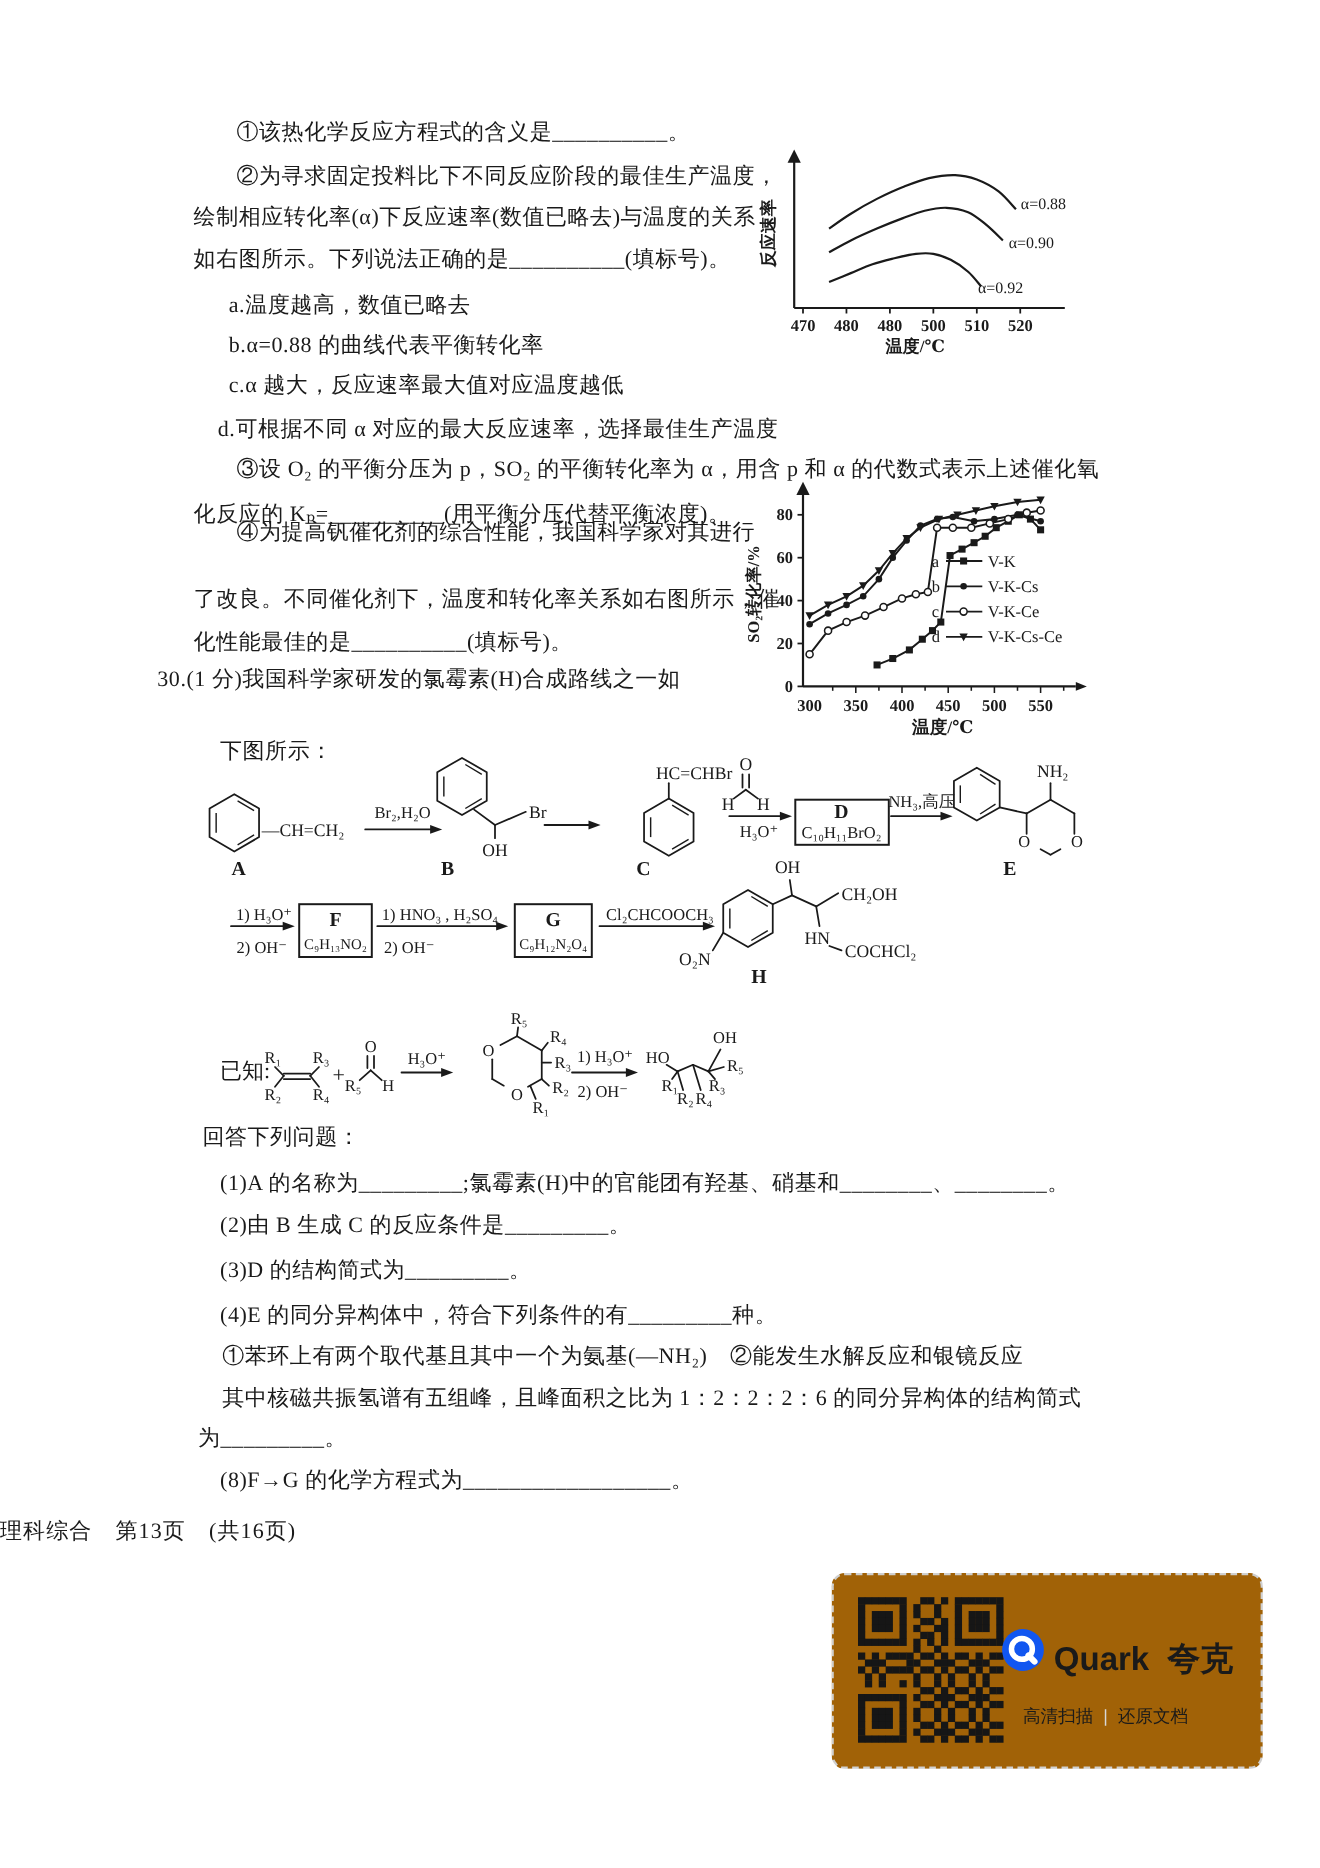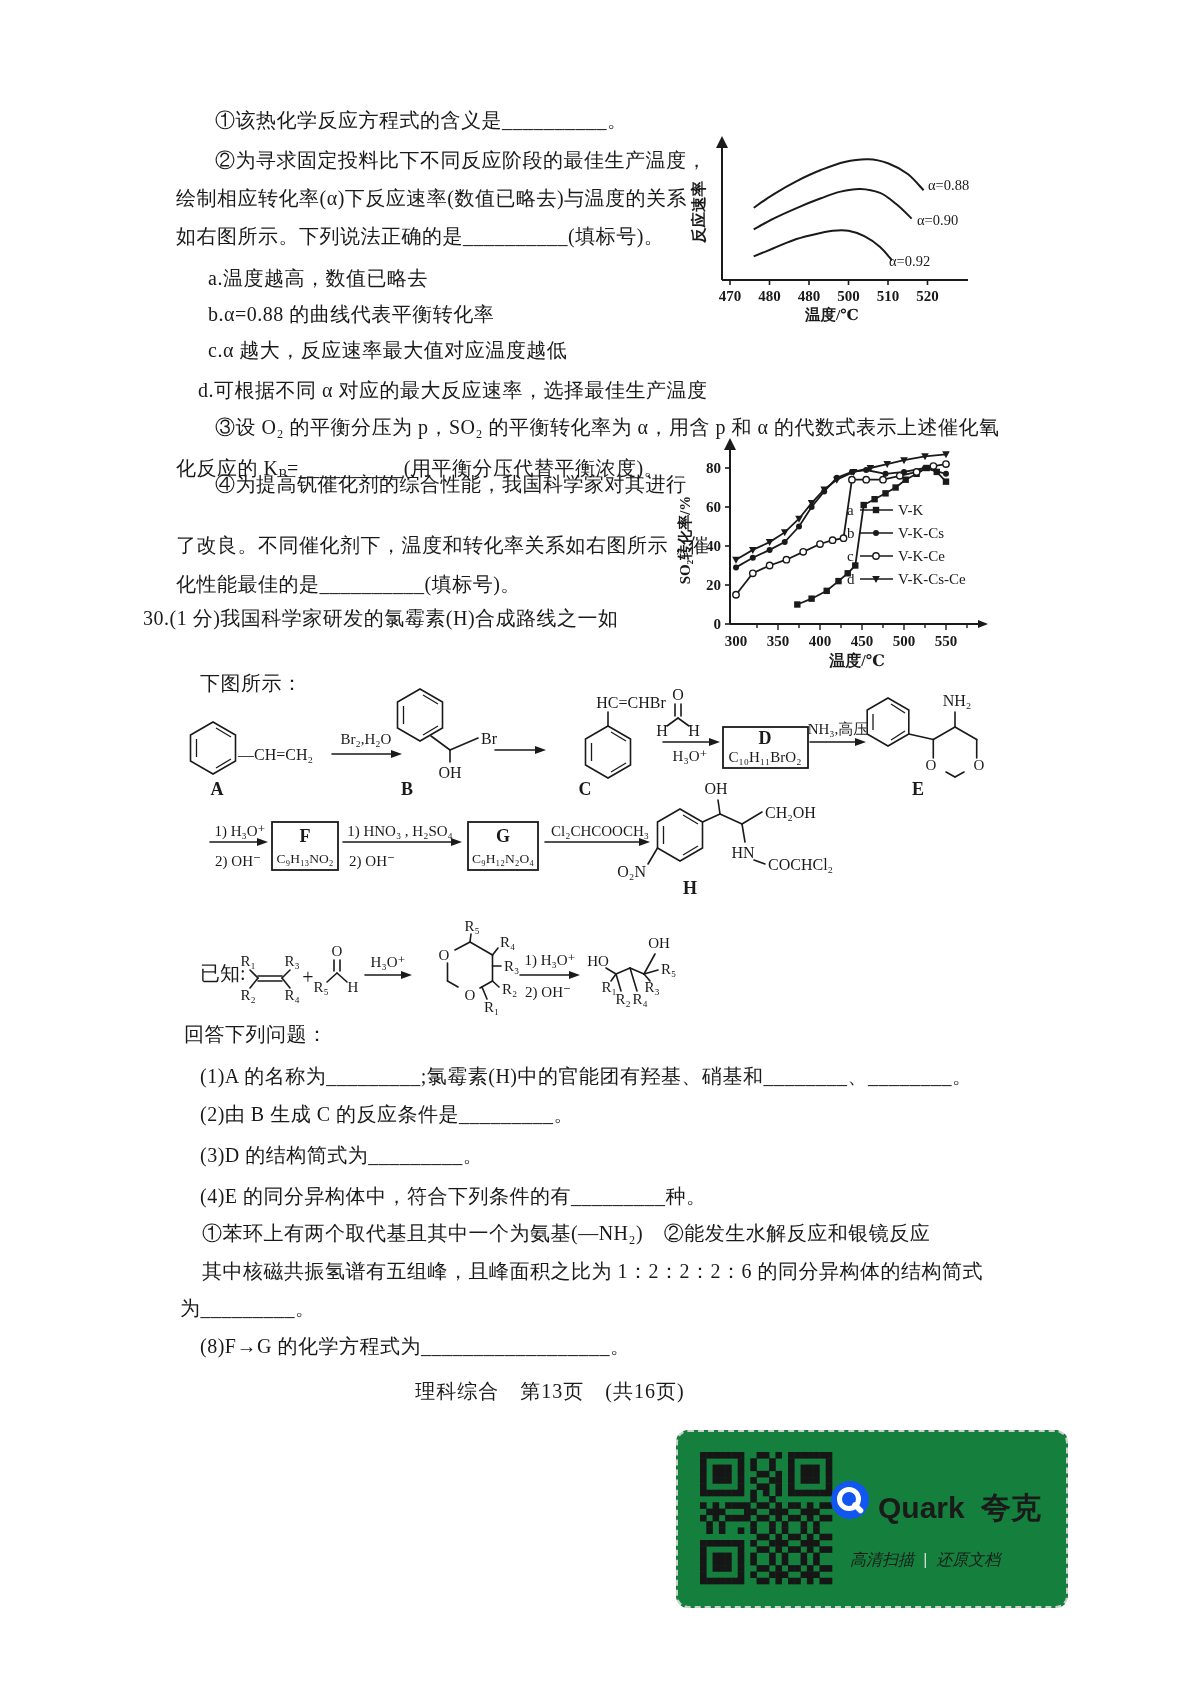--- a/index.html
+++ b/index.html
@@ -8,29 +8,29 @@
   .ln{position:absolute;white-space:pre;font-size:20px;letter-spacing:0.5px;line-height:1.2;}
   svg{position:absolute;overflow:visible;}
   svg text{font-family:"Liberation Serif","DejaVu Serif",serif;fill:#1a1a1a;}
   .bond{stroke:#1a1a1a;stroke-width:1.6;fill:none;stroke-linecap:round;}
   .thin{stroke:#1a1a1a;stroke-width:1.3;fill:none;}
   .ah{fill:#1a1a1a;stroke:none;}
   .box{fill:none;stroke:#1a1a1a;stroke-width:1.8;}
   .f15{font-size:15px;} .f14{font-size:13.5px;} .f16{font-size:16px;}
   .f18{font-size:18px;font-weight:600;} .f20{font-size:20px;}
   .anm{text-anchor:middle;} .ane{text-anchor:end;}
-  #footer{position:absolute;left:0;top:1378px;width:1100px;text-align:center;font-size:20px;letter-spacing:1px;}
-  #quark-box{position:absolute;left:676px;top:1430px;width:388px;height:174px;
-             border:2px dashed #cfcfcf;border-radius:12px;background:#15803d;}
+  #footer{position:absolute;left:0;top:1378px;width:1100px;text-align:left;font-size:20px;letter-spacing:1px;}
+  #quark-box{position:absolute;left:756px;top:1430px;width:388px;height:174px;
+             border:2px dashed #cfcfcf;border-radius:12px;background:#a16207;}
   #qr{position:absolute;left:22px;top:20px;}
   #q-logo{position:absolute;left:152px;top:48px;}
   .q-brand{position:absolute;left:200px;top:56px;font-family:"Liberation Sans","DejaVu Sans",sans-serif;
            font-size:30px;font-weight:bold;white-space:nowrap;}
   .q-sub{position:absolute;left:172px;top:118px;font-family:"Liberation Sans","DejaVu Sans",sans-serif;
-         font-size:16px;white-space:nowrap;font-style:italic;}
+         font-size:16px;white-space:nowrap;}
   .q-div{display:inline-block;margin:0 9px;color:#d8d8d8;}
 </style>
 </head>
 <body>
 
 <div class="ln" style="left:215px;top:108px">①该热化学反应方程式的含义是__________。</div>
 <div class="ln" style="left:215px;top:148px">②为寻求固定投料比下不同反应阶段的最佳生产温度，</div>
 <div class="ln" style="left:176px;top:186px">绘制相应转化率(α)下反应速率(数值已略去)与温度的关系</div>
 <div class="ln" style="left:176px;top:224px">如右图所示。下列说法正确的是__________(填标号)。</div>
 <div class="ln" style="left:208px;top:266px">a.温度越高，数值已略去</div>

